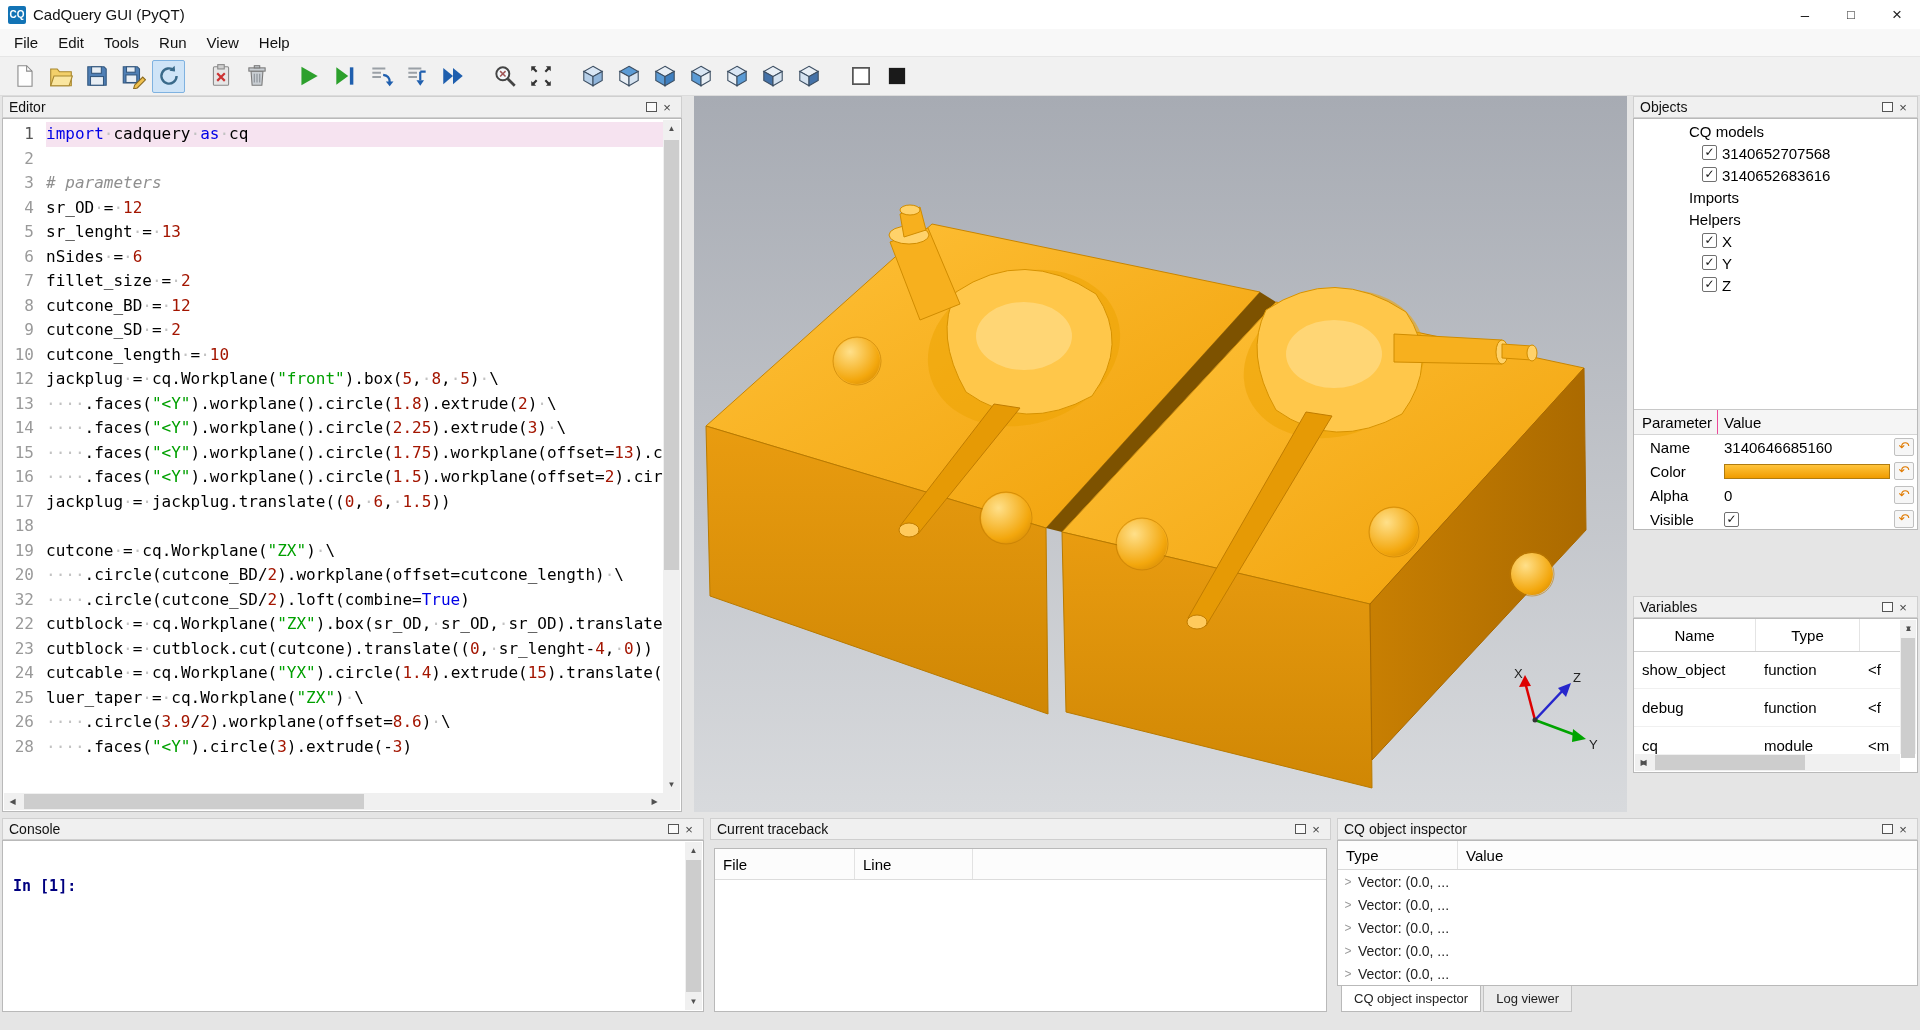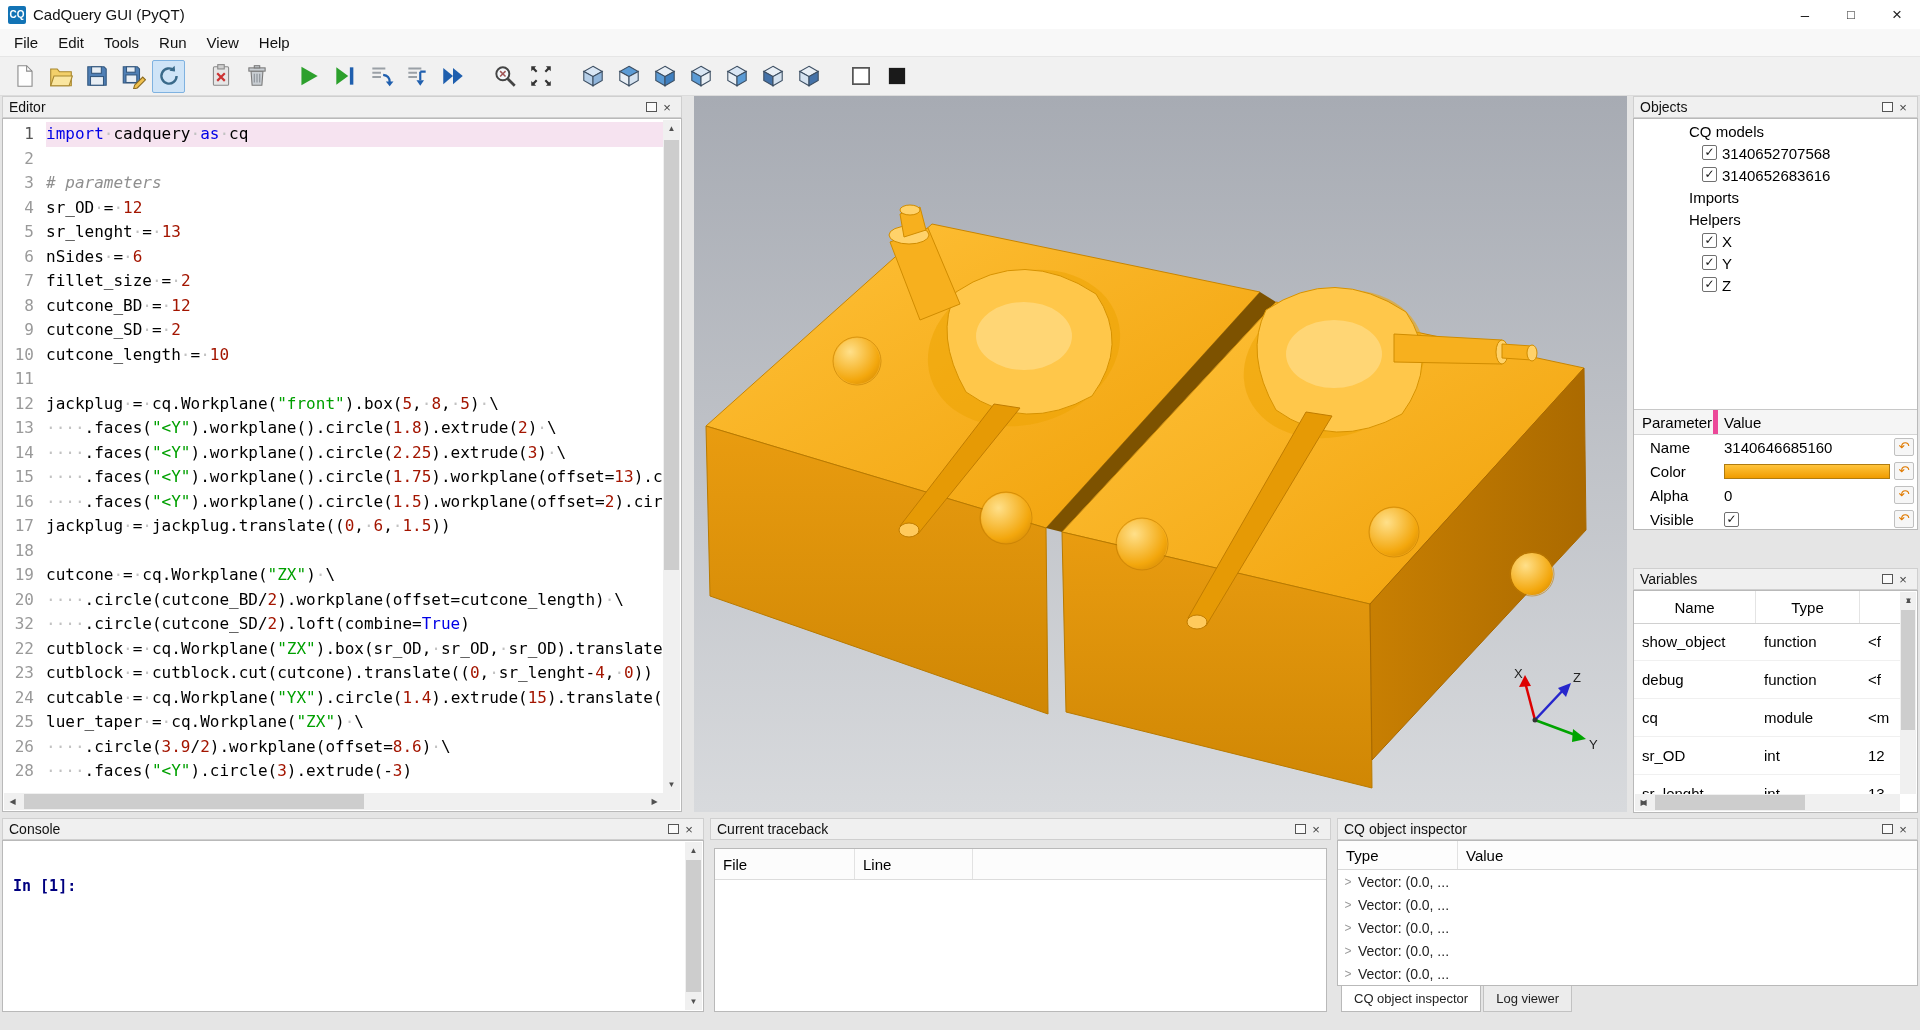--- a/index.html
+++ b/index.html
@@ -70,31 +70,31 @@
   
   #objects-dock{left:1633px;top:96px;width:285px;height:434px;}
   #objects-tree{position:absolute;left:0;right:0;top:0;padding-top:4px;}
   .tree-row{height:22px;display:flex;padding-left:6px;font-size:15px;color:#000;margin-left:44px;}
   .tree-indent{padding-left:24px;}
   .tree-label{margin-left:5px;}
   .checkbox{width:15px;height:15px;flex:none;border:1px solid #707070;border-radius:2px;background:#fff;
     font-size:12px;line-height:13px;text-align:center;color:#111;box-sizing:border-box;}
   #props{position:absolute;left:0;right:0;top:290px;bottom:0;border-top:1px solid #c8c8c8;}
   #props-header{display:flex;height:24px;align-items:center;background:#f5f5f5;border-bottom:1px solid #d4d4d4;font-size:15px;}
-  .ph0{width:84px;padding-left:8px;border-right:5px solid #ec4899;height:100%;display:flex;align-items:center;box-sizing:border-box;}
+  .ph0{width:84px;padding-left:8px;border-right:1px solid #ec4899;height:100%;display:flex;align-items:center;box-sizing:border-box;}
   .ph1{padding-left:6px;}
   .props-row{display:flex;height:24px;align-items:center;font-size:15px;}
   .pr-name{width:84px;padding-left:16px;flex:none;box-sizing:border-box;}
   .pr-value{flex:1;padding-left:6px;display:flex;align-items:center;min-width:0;}
   .swatch{flex:1;height:13px;margin-right:4px;background:linear-gradient(180deg,#ffc43c,#f09c00);border:1px solid #b07c10;}
   .pr-undo{width:20px;height:18px;flex:none;margin-right:3px;border:1px solid #c0c0c0;background:#f6f6f6;
     color:#e07a00;font-size:13px;line-height:16px;text-align:center;border-radius:2px;box-sizing:border-box;}
 
   
-  #variables-dock{left:1633px;top:568px;width:285px;height:245px;}
+  #variables-dock{left:1633px;top:596px;width:285px;height:177px;}
   #vars-header{position:absolute;left:0;right:17px;top:0;height:32px;display:flex;align-items:center;
     border-bottom:1px solid #d0d0d0;font-size:15px;background:#fff;}
   .vh{height:100%;display:flex;align-items:center;justify-content:center;border-right:1px solid #e4e4e4;box-sizing:border-box;}
   .vh0{width:122px;} .vh1{width:104px;} .vh2{flex:1;border-right:none;}
   #vars-rows{position:absolute;left:0;right:17px;top:32px;bottom:18px;overflow:hidden;}
   .vars-row{display:flex;height:37px;align-items:center;font-size:15px;border-bottom:1px solid #f0f0f0;}
   .vc{padding-left:8px;box-sizing:border-box;overflow:hidden;white-space:nowrap;}
   .vc0{width:122px;} .vc1{width:104px;} .vc2{flex:1;}
   #vars-vsb{position:absolute;top:1px;right:1px;bottom:18px;width:16px;background:#f0f0f0;}
   #vars-hsb{position:absolute;left:1px;right:17px;bottom:1px;height:17px;background:#f0f0f0;}
@@ -329,21 +329,20 @@
             <div class="code-line current"><span class="ln">1</span><span class="code"><span class="sk">import</span><span class="sw">·</span><span class="st">cadquery</span><span class="sw">·</span><span class="sk">as</span><span class="sw">·</span><span class="st">cq</span></span></div>
             <div class="code-line"><span class="ln">2</span><span class="code"></span></div>
             <div class="code-line"><span class="ln">3</span><span class="code"><span class="sc"># parameters</span></span></div>
             <div class="code-line"><span class="ln">4</span><span class="code"><span class="st">sr_OD</span><span class="sw">·</span><span class="st">=</span><span class="sw">·</span><span class="sn">12</span></span></div>
             <div class="code-line"><span class="ln">5</span><span class="code"><span class="st">sr_lenght</span><span class="sw">·</span><span class="st">=</span><span class="sw">·</span><span class="sn">13</span></span></div>
             <div class="code-line"><span class="ln">6</span><span class="code"><span class="st">nSides</span><span class="sw">·</span><span class="st">=</span><span class="sw">·</span><span class="sn">6</span></span></div>
             <div class="code-line"><span class="ln">7</span><span class="code"><span class="st">fillet_size</span><span class="sw">·</span><span class="st">=</span><span class="sw">·</span><span class="sn">2</span></span></div>
             <div class="code-line"><span class="ln">8</span><span class="code"><span class="st">cutcone_BD</span><span class="sw">·</span><span class="st">=</span><span class="sw">·</span><span class="sn">12</span></span></div>
             <div class="code-line"><span class="ln">9</span><span class="code"><span class="st">cutcone_SD</span><span class="sw">·</span><span class="st">=</span><span class="sw">·</span><span class="sn">2</span></span></div>
             <div class="code-line"><span class="ln">10</span><span class="code"><span class="st">cutcone_length</span><span class="sw">·</span><span class="st">=</span><span class="sw">·</span><span class="sn">10</span></span></div>
-            <div class="code-line"><span class="ln">11</span><span class="code"></span></div>
             <div class="code-line"><span class="ln">12</span><span class="code"><span class="st">jackplug</span><span class="sw">·</span><span class="st">=</span><span class="sw">·</span><span class="st">cq.Workplane(</span><span class="ss">"front"</span><span class="st">).box(</span><span class="sn">5</span><span class="st">,</span><span class="sw">·</span><span class="sn">8</span><span class="st">,</span><span class="sw">·</span><span class="sn">5</span><span class="st">)</span><span class="sw">·</span><span class="st">\</span></span></div>
             <div class="code-line"><span class="ln">13</span><span class="code"><span class="sw">····</span><span class="st">.faces(</span><span class="ss">"&lt;Y"</span><span class="st">).workplane().circle(</span><span class="sn">1.8</span><span class="st">).extrude(</span><span class="sn">2</span><span class="st">)</span><span class="sw">·</span><span class="st">\</span></span></div>
             <div class="code-line"><span class="ln">14</span><span class="code"><span class="sw">····</span><span class="st">.faces(</span><span class="ss">"&lt;Y"</span><span class="st">).workplane().circle(</span><span class="sn">2.25</span><span class="st">).extrude(</span><span class="sn">3</span><span class="st">)</span><span class="sw">·</span><span class="st">\</span></span></div>
             <div class="code-line"><span class="ln">15</span><span class="code"><span class="sw">····</span><span class="st">.faces(</span><span class="ss">"&lt;Y"</span><span class="st">).workplane().circle(</span><span class="sn">1.75</span><span class="st">).workplane(offset=</span><span class="sn">13</span><span class="st">).circle(</span></span></div>
             <div class="code-line"><span class="ln">16</span><span class="code"><span class="sw">····</span><span class="st">.faces(</span><span class="ss">"&lt;Y"</span><span class="st">).workplane().circle(</span><span class="sn">1.5</span><span class="st">).workplane(offset=</span><span class="sn">2</span><span class="st">).circle(</span></span></div>
             <div class="code-line"><span class="ln">17</span><span class="code"><span class="st">jackplug</span><span class="sw">·</span><span class="st">=</span><span class="sw">·</span><span class="st">jackplug.translate((</span><span class="sn">0</span><span class="st">,</span><span class="sw">·</span><span class="sn">6</span><span class="st">,</span><span class="sw">·</span><span class="sn">1.5</span><span class="st">))</span></span></div>
             <div class="code-line"><span class="ln">18</span><span class="code"></span></div>
             <div class="code-line"><span class="ln">19</span><span class="code"><span class="st">cutcone</span><span class="sw">·</span><span class="st">=</span><span class="sw">·</span><span class="st">cq.Workplane(</span><span class="ss">"ZX"</span><span class="st">)</span><span class="sw">·</span><span class="st">\</span></span></div>
             <div class="code-line"><span class="ln">20</span><span class="code"><span class="sw">····</span><span class="st">.circle(cutcone_BD/</span><span class="sn">2</span><span class="st">).workplane(offset=cutcone_length)</span><span class="sw">·</span><span class="st">\</span></span></div>
             <div class="code-line"><span class="ln">32</span><span class="code"><span class="sw">····</span><span class="st">.circle(cutcone_SD/</span><span class="sn">2</span><span class="st">).loft(combine=</span><span class="sk">True</span><span class="st">)</span></span></div>

